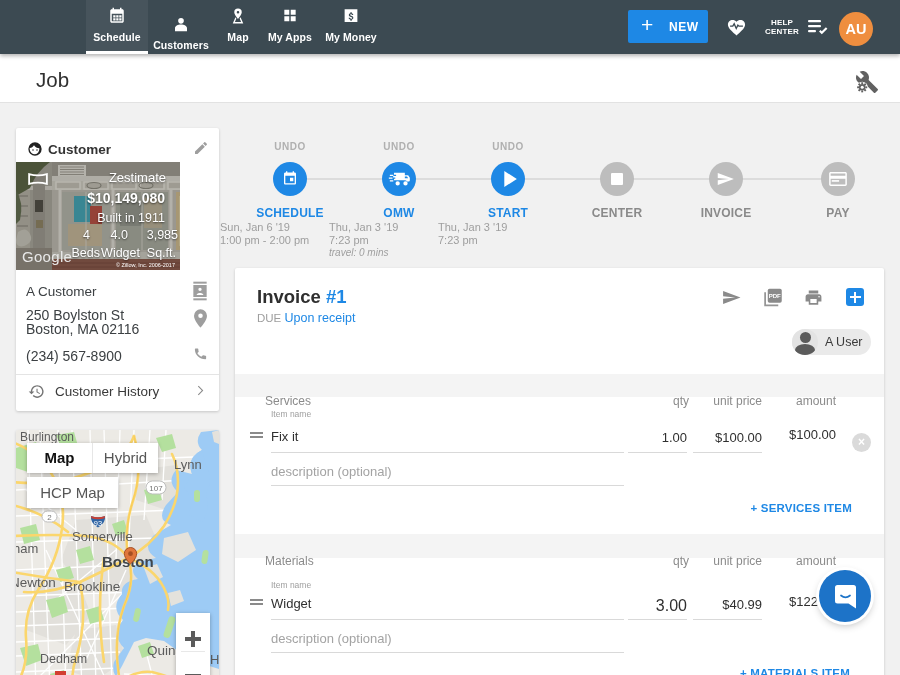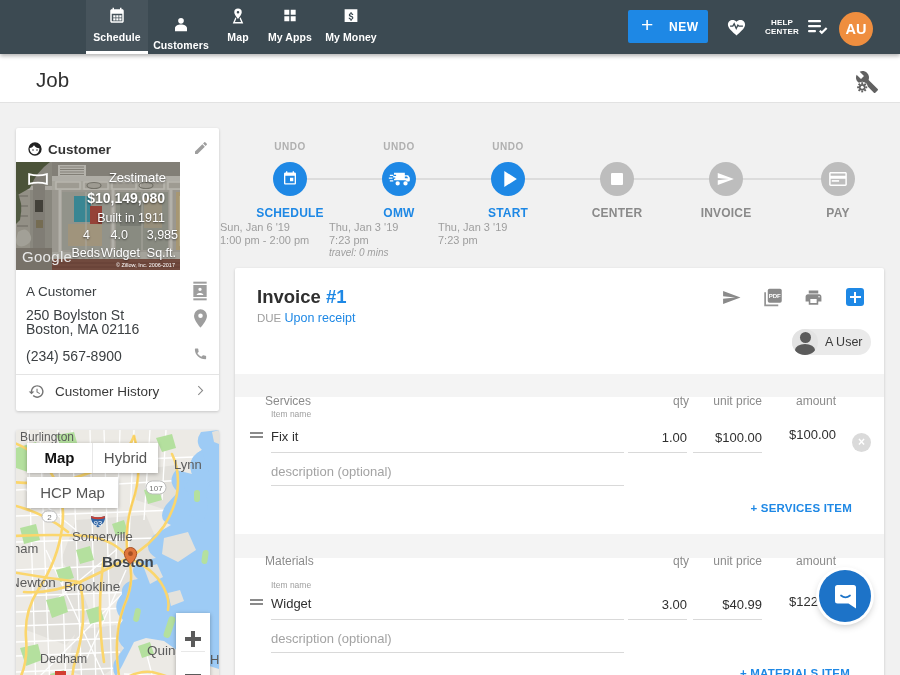--- a/index.html
+++ b/index.html
@@ -509,21 +509,21 @@
     <div class="strip" style="top:266px;height:24px;">
       <span style="left:30px;">Materials</span>
       <span style="left:419px;width:35px;text-align:right;">qty</span>
       <span style="left:462px;width:65px;text-align:right;">unit price</span>
       <span style="left:546px;width:55px;text-align:right;">amount</span>
     </div>
     <div class="itemlabel" style="top:312px;">Item name</div>
     <div class="abs" style="left:15px;top:331px;width:13px;height:6px;border-top:2px solid #8a8a8a;border-bottom:2px solid #8a8a8a;"></div>
     <div class="abs" style="left:36px;top:328px;font-size:13px;color:#2f2f2f;">Widget</div>
     <div class="iline" style="left:36px;top:351px;width:353px;"></div>
-    <div class="abs" style="left:387px;top:329px;width:65px;text-align:right;font-size:13px;color:#2f2f2f;">3.00</div>
+    <div class="abs" style="left:387px;top:329px;width:65px;text-align:right;font-size:16px;color:#2f2f2f;">3.00</div>
     <div class="iline" style="left:393px;top:351px;width:59px;"></div>
     <div class="abs" style="left:462px;top:329px;width:65px;text-align:right;font-size:13px;color:#2f2f2f;">$40.99</div>
     <div class="iline" style="left:458px;top:351px;width:69px;"></div>
     <div class="abs" style="left:536px;top:326px;width:65px;text-align:right;font-size:13px;color:#2f2f2f;">$122.97</div>
     <div class="abs" style="left:36px;top:363px;font-size:13px;color:#a3a3a3;">description (optional)</div>
     <div class="iline" style="left:36px;top:384px;width:353px;"></div>
     <div class="addlink" style="right:34px;top:399px;">+ MATERIALS ITEM</div>
   </div>
 
   <div id="chat">

